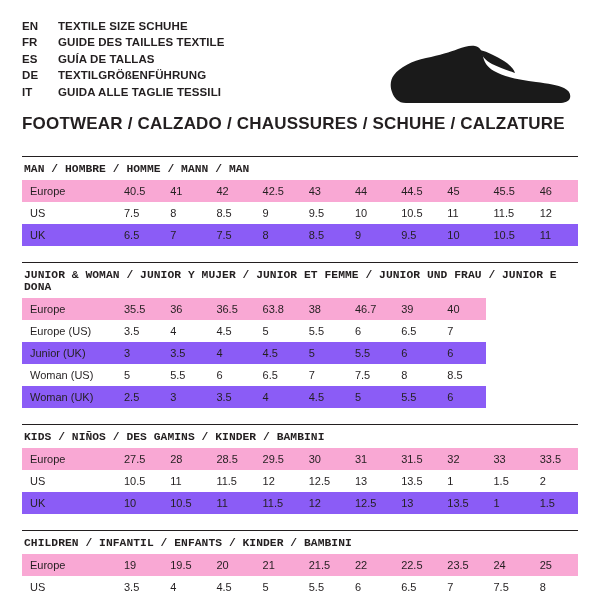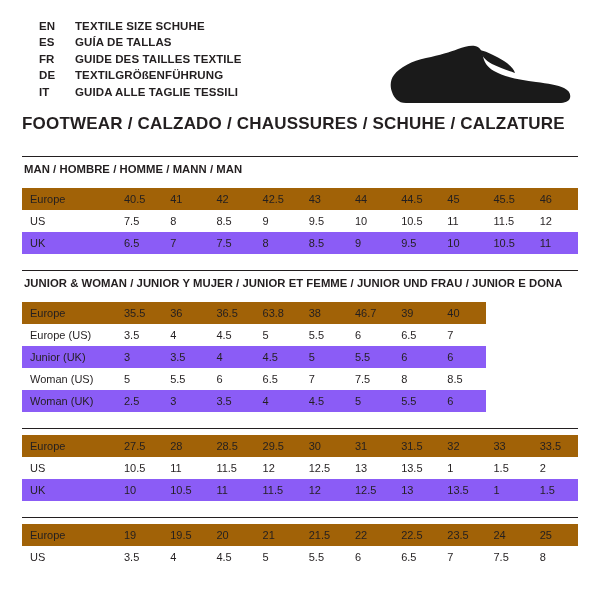--- a/index.html
+++ b/index.html
@@ -22,21 +22,20 @@
     padding: 18px 22px 0 22px;
   }
 
   
   .header {
     position: relative;
     height: 100px;
   }
   .lang-table {
     border-collapse: collapse;
-    margin-left: 17px;
   }
   .lang-row td {
     font-size: 11.5px;
     line-height: 16.4px;
     padding: 0;
     white-space: nowrap;
     font-weight: bold;
     letter-spacing: 0.1px;
   }
   .lang-code {
@@ -65,38 +64,39 @@
   
   .section {
     margin-top: 16px;
   }
   .section.first {
     margin-top: 38px;
   }
   .section-title {
     font-size: 11.3px;
     font-weight: bold;
-    padding: 0 0 13px 2px;
+    padding: 0 0 5px 2px;
     letter-spacing: 0.05px;
+    font-family: Liberation Mono, monospace;
   }
   table.size {
     border-collapse: collapse;
     width: 100%;
     table-layout: fixed;
   }
   table.size td {
     font-size: 11px;
     line-height: 13px;
     padding: 4.5px 0 4.5px 8px;
     text-align: left;
     color: #231f20;
     border: none;
   }
   table.size tr.head td {
-    background: #a16207;
+    background: #f9a8d4;
   }
   table.size tr.alt td {
     background: #8b5cf6;
   }
   table.size td.label {
     width: 86px;
   }
   .section-rule {
     border-top: 1px solid #231f20;
     margin-bottom: 6px;
@@ -108,26 +108,26 @@
 <div class="page">
 
   <div class="header">
     <table class="lang-table">
       <tbody>
         <tr class="lang-row">
           <td class="lang-code">EN</td>
           <td class="lang-title">TEXTILE SIZE SCHUHE</td>
         </tr>
         <tr class="lang-row">
+          <td class="lang-code">FR</td>
+          <td class="lang-title">GUIDE DES TAILLES TEXTILE</td>
+        </tr>
+        <tr class="lang-row">
           <td class="lang-code">ES</td>
           <td class="lang-title">GUÍA DE TALLAS</td>
-        </tr>
-        <tr class="lang-row">
-          <td class="lang-code">FR</td>
-          <td class="lang-title">GUIDE DES TAILLES TEXTILE</td>
         </tr>
         <tr class="lang-row">
           <td class="lang-code">DE</td>
           <td class="lang-title">TEXTILGRÖßENFÜHRUNG</td>
         </tr>
         <tr class="lang-row">
           <td class="lang-code">IT</td>
           <td class="lang-title">GUIDA ALLE TAGLIE TESSILI</td>
         </tr>
       </tbody>
@@ -259,20 +259,21 @@
               <td>5.5</td>
               <td>6</td>
               <td style="background: rgb(255, 255, 255);"></td>
               <td style="background: rgb(255, 255, 255);"></td>
             </tr>
           </tbody>
         </table>
       </div>
       <div class="section">
         <div class="section-rule"></div>
+        <div class="section-title">KIDS / NIÑOS / DES GAMINS / KINDER / BAMBINI</div>
         <table class="size">
           <tbody>
             <tr class="head">
               <td class="label">Europe</td>
               <td>27.5</td>
               <td>28</td>
               <td>28.5</td>
               <td>29.5</td>
               <td>30</td>
               <td>31</td>
@@ -305,20 +306,21 @@
               <td>13</td>
               <td>13.5</td>
               <td>1</td>
               <td>1.5</td>
             </tr>
           </tbody>
         </table>
       </div>
       <div class="section">
         <div class="section-rule"></div>
+        <div class="section-title">CHILDREN / INFANTIL / ENFANTS / KINDER / BAMBINI</div>
         <table class="size">
           <tbody>
             <tr class="head">
               <td class="label">Europe</td>
               <td>19</td>
               <td>19.5</td>
               <td>20</td>
               <td>21</td>
               <td>21.5</td>
               <td>22</td>

